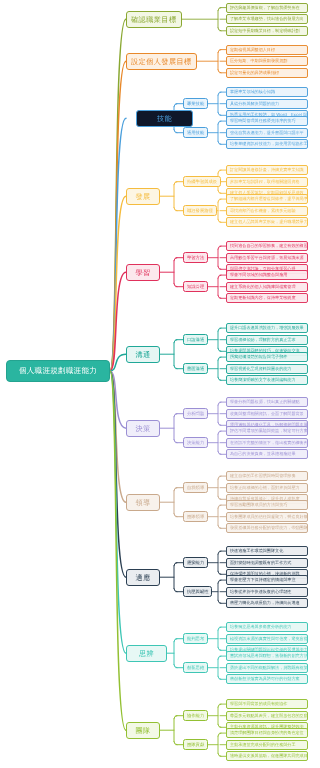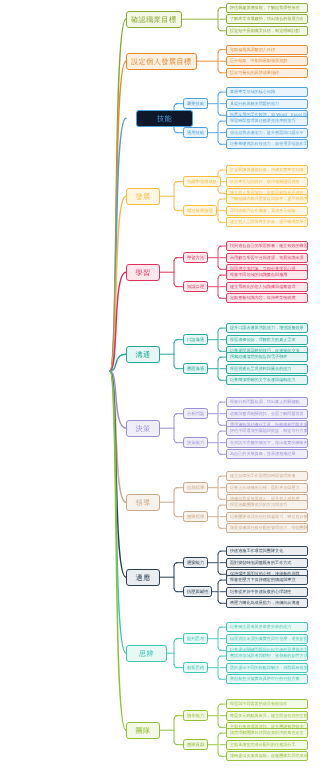--- a/index.html
+++ b/index.html
@@ -219,20 +219,21 @@
       <path d="M218 736.1 V753.3000000000001 M218 736.1 Q218 733.1 221 733.1 M218 753.3000000000001 Q218 756.3000000000001 221 756.3000000000001" fill="none" stroke="#93c033" stroke-width="0.9" stroke-linecap="round"></path>
       <path d="M220 733.1 H226" fill="none" stroke="#93c033" stroke-width="0.9" stroke-linecap="round"></path>
       <path d="M220 744.7 H226" fill="none" stroke="#93c033" stroke-width="0.9" stroke-linecap="round"></path>
       <path d="M220 756.3000000000001 H226" fill="none" stroke="#93c033" stroke-width="0.9" stroke-linecap="round"></path>
       <path d="M160 730.2 H174" fill="none" stroke="#93c033" stroke-width="1" stroke-linecap="round"></path>
       <path d="M174 718.7 V741.7 M174 718.7 Q174 715.7 177 715.7 M174 741.7 Q174 744.7 177 744.7" fill="none" stroke="#93c033" stroke-width="1" stroke-linecap="round"></path>
       <path d="M176 715.7 H183" fill="none" stroke="#93c033" stroke-width="1" stroke-linecap="round"></path>
       <path d="M176 744.7 H183" fill="none" stroke="#93c033" stroke-width="1" stroke-linecap="round"></path>
       <path d="M110 371 C118.8 371 112.4 730.2 126 730.2" fill="none" stroke="#93c033" stroke-width="1.5" stroke-linecap="round"></path>
     </svg>
+  <div class="node" id="center-node">個人職涯規劃職涯能力</div>
 <div class="node l3" style="left: 226px; top: 2.6px; width: 82px; border-color: rgb(138, 168, 50); background: rgb(243, 247, 228); color: rgb(138, 168, 50); opacity: 0.95; overflow: hidden;">評估興趣與價值觀，了解自我優勢所在</div>
     <div class="node l3" style="left: 226px; top: 14.2px; width: 82px; border-color: rgb(138, 168, 50); background: rgb(243, 247, 228); color: rgb(138, 168, 50); opacity: 0.95; overflow: hidden;">了解產業市場趨勢，找出適合的發展方向</div>
     <div class="node l3" style="left: 226px; top: 25.8px; width: 82px; border-color: rgb(138, 168, 50); background: rgb(243, 247, 228); color: rgb(138, 168, 50); opacity: 0.95; overflow: hidden;">設定短中長期職業目標，制定明確計劃</div>
     <div class="node l1" style="left: 126px; top: 10.7px; border-color: rgb(138, 168, 50); background: rgb(243, 247, 228); color: rgb(138, 168, 50); min-width: 34px; padding: 0px 4px;">確認職業目標</div>
     <div class="node l3" style="left: 226px; top: 44.6px; width: 82px; border-color: rgb(232, 136, 42); background: rgb(253, 240, 226); color: rgb(232, 136, 42); opacity: 0.95; overflow: hidden;">定期檢視與調整個人目標</div>
     <div class="node l3" style="left: 226px; top: 56.2px; width: 82px; border-color: rgb(232, 136, 42); background: rgb(253, 240, 226); color: rgb(232, 136, 42); opacity: 0.95; overflow: hidden;">區分短期、中期與長期發展規劃</div>
     <div class="node l3" style="left: 226px; top: 67.8px; width: 82px; border-color: rgb(232, 136, 42); background: rgb(253, 240, 226); color: rgb(232, 136, 42); opacity: 0.95; overflow: hidden;">設定可量化的具體成果指標</div>
     <div class="node l1" style="left: 126px; top: 52.7px; border-color: rgb(232, 136, 42); background: rgb(253, 240, 226); color: rgb(232, 136, 42); min-width: 34px; padding: 0px 4px;">設定個人發展目標</div>
     <div class="node l3" style="left: 226px; top: 87.1px; width: 82px; border-color: rgb(74, 159, 220); background: rgb(233, 244, 252); color: rgb(74, 159, 220); opacity: 0.95; overflow: hidden;">掌握專業領域的核心知識</div>
     <div class="node l3" style="left: 226px; top: 98.7px; width: 82px; border-color: rgb(74, 159, 220); background: rgb(233, 244, 252); color: rgb(74, 159, 220); opacity: 0.95; overflow: hidden;">具備分析與解決問題的能力</div>

